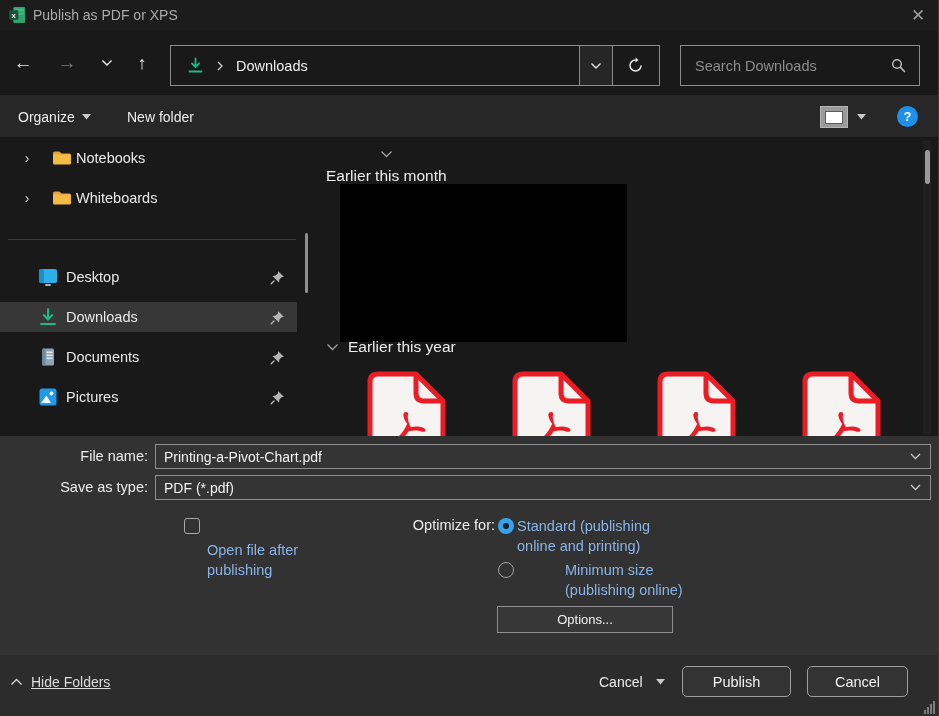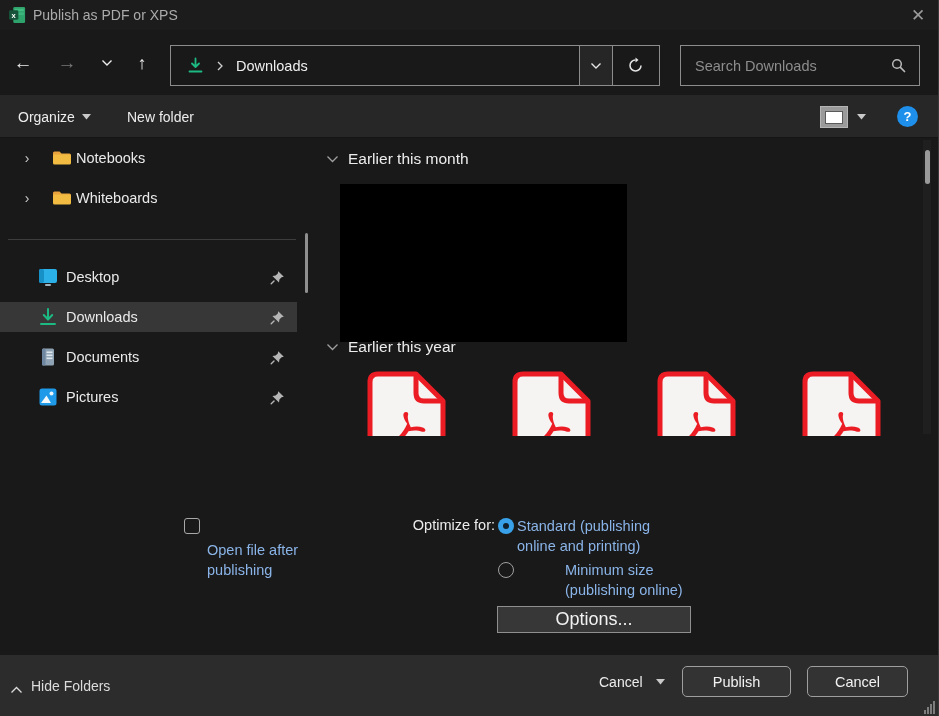--- a/index.html
+++ b/index.html
@@ -85,27 +85,27 @@
   #open-after-lbl { left:207px; top:516px; width:112px; }
   #optimize-lbl { left:355px; top:517px; width:140px; text-align:right; color:#ececec; font-size:14.5px; }
   .radio { position:absolute; left:498px; width:16px; height:16px; border-radius:50%; }
   .radio.off { border:1px solid #a0a0a0; }
   .radio.on { display:flex; align-items:center; justify-content:center; }
   .radio.on .dot { width:6px; height:6px; border-radius:50%; background:#10202e; }
   #radio-standard { top:518px; }
   #radio-minimum { top:562px; }
   #radio-standard-lbl { left:517px; top:516px; width:152px; }
   #radio-minimum-lbl { left:517px; top:560px; width:150px; }
-  #options-btn { left:497px; top:606px; width:194px; height:27px; background:#373737;
-    border:1px solid #8f8f8f; border-radius:0; color:#f2f2f2; font-size:18px;
+  #options-btn { left:497px; top:606px; width:176px; height:27px; background:#373737;
+    border:1px solid #8f8f8f; border-radius:0; color:#f2f2f2; font-size:13px;
     display:flex; align-items:center; justify-content:center; }
 
   
   #footer { left:0; top:655px; width:939px; height:61px; background:#2c2c2c; }
-  #hide-folders { left:10px; top:15px; height:24px; display:flex; align-items:flex-end; gap:8px; color:#dcdcdc; }
+  #hide-folders { left:10px; top:15px; height:24px; display:flex; align-items:center; gap:8px; color:#dcdcdc;text-decoration:underline; }
   #tools-btn { left:599px; top:12px; height:30px; display:flex; align-items:center; gap:13px; color:#ececec; }
   .dlg-btn { position:absolute; top:11px; width:101px; height:31px; background:#333333;
     border:1px solid #9e9e9e; border-radius:5px; color:#f2f2f2; font-size:14.5px;
     display:flex; align-items:center; justify-content:center; }
   #publish-btn { left:682px; width:109px; }
   #cancel-btn { left:807px; }
   #resize-grip { right:2px; bottom:2px; width:13px; height:14px; display:flex; align-items:flex-end; gap:1px; }
   #resize-grip i { display:block; width:2px; background:#7d7d7d; }
 </style>
 </head>
@@ -251,21 +251,21 @@
         <circle cx="13.5" cy="6.5" r="2" fill="#eaf4fb"></circle>
         <path d="M3 16 L8.5 8.5 L13 16 Z" fill="#f2f8fc"></path>
       </svg>
       <span class="side-label pin-lbl">Pictures</span>
       <svg class="pin-icon" viewBox="0 0 15 15">
         <path d="M8.2 1.2 L13.8 6.8 L11.6 7.2 L9.4 9.4 L9 12.6 L2.4 6 L5.6 5.6 L7.8 3.4 Z" fill="#b5b5b5"></path>
         <path d="M4 11 L1.2 13.8" stroke="#b5b5b5" stroke-width="1.4" stroke-linecap="round"></path>
       </svg>
     </div>
 
-    <div class="group-head" style="left:326px; top:12px;">
+    <div class="group-head" style="left:326px; top:12px;flex-direction:column;">
       <svg class="group-chev" width="13" height="8" viewBox="0 0 13 8">
           <path d="M1.5 1.5 L6.5 6.5 L11.5 1.5" fill="none" stroke="#9f9f9f" stroke-width="1.3"></path>
         </svg>
       <span>Earlier this month</span>
     </div>
     <div id="thumb-black" class="abs"></div>
 
     <div class="group-head" style="left:326px; top:200px;">
       <svg class="group-chev" width="13" height="8" viewBox="0 0 13 8">
           <path d="M1.5 1.5 L6.5 6.5 L11.5 1.5" fill="none" stroke="#9f9f9f" stroke-width="1.3"></path>
@@ -292,20 +292,36 @@
             <path d="M15 4 H53 L80 31 V88 Q80 96 72 96 H15 Q7 96 7 88 V12 Q7 4 15 4 Z" fill="#f5f4f3" stroke="#ec1c24" stroke-width="5" stroke-linejoin="round"></path>
             <path d="M53 4 L53 23 Q53 31 61 31 L80 31" fill="none" stroke="#ec1c24" stroke-width="5" stroke-linejoin="round"></path>
             <path d="M43 42 c-5 .6-2 7.6 1.2 11.8 -2.5 6-6.6 11.4-10.5 14.2 -4.4 3-2.6 7 1.8 4.4 3.4-2 7.3-6.6 10-11.2 4.4-1.1 9.4-1.1 12.6.2 4.4 1.8 6.2-2.2 1.6-3.9 -3.4-1.2-8-1.2-11.9-.2 -2-3.9-3.8-9.4-2.7-12.6 .5-1.6-.7-2.9-2.1-2.7z" fill="#ec1c24"></path>
           </svg></div>
       </div>
 
     <div id="main-scroll-track" class="abs"></div>
     <div id="main-scroll-thumb" class="abs"></div>
   </div>
 
+  <div id="panel" class="abs">
+    <div class="fld-label" style="top:12px;">File name:</div>
+    <div class="combo" style="top:8px;">
+      <span class="val">Printing-a-Pivot-Chart.pdf</span>
+      <svg class="cv" width="11" height="7" viewBox="0 0 11 7">
+          <path d="M1 1 L5.5 5.5 L10 1" fill="none" stroke="#c9c9c9" stroke-width="1.3"></path>
+        </svg>
+    </div>
+    <div class="fld-label" style="top:43px;">Save as type:</div>
+    <div class="combo" style="top:39px;">
+      <span class="val">PDF (*.pdf)</span>
+      <svg class="cv" width="11" height="7" viewBox="0 0 11 7">
+          <path d="M1 1 L5.5 5.5 L10 1" fill="none" stroke="#c9c9c9" stroke-width="1.3"></path>
+        </svg>
+    </div>
+  </div>
 
   <div id="checkbox" class="abs"></div>
   <div id="open-after-lbl" class="abs blue-lbl" style="color:#8ab4e8;margin-top:24px;">Open file after publishing</div>
   <div id="optimize-lbl" class="abs">Optimize for:</div>
 
   <div id="radio-standard" class="radio on" style="background:#38a1ea;">
       <span class="dot"></span>
     </div>
   <div id="radio-standard-lbl" class="abs blue-lbl" style="color:#8ab4e8;">Standard (publishing online and printing)</div>
   <div id="radio-minimum" class="radio off"></div>

